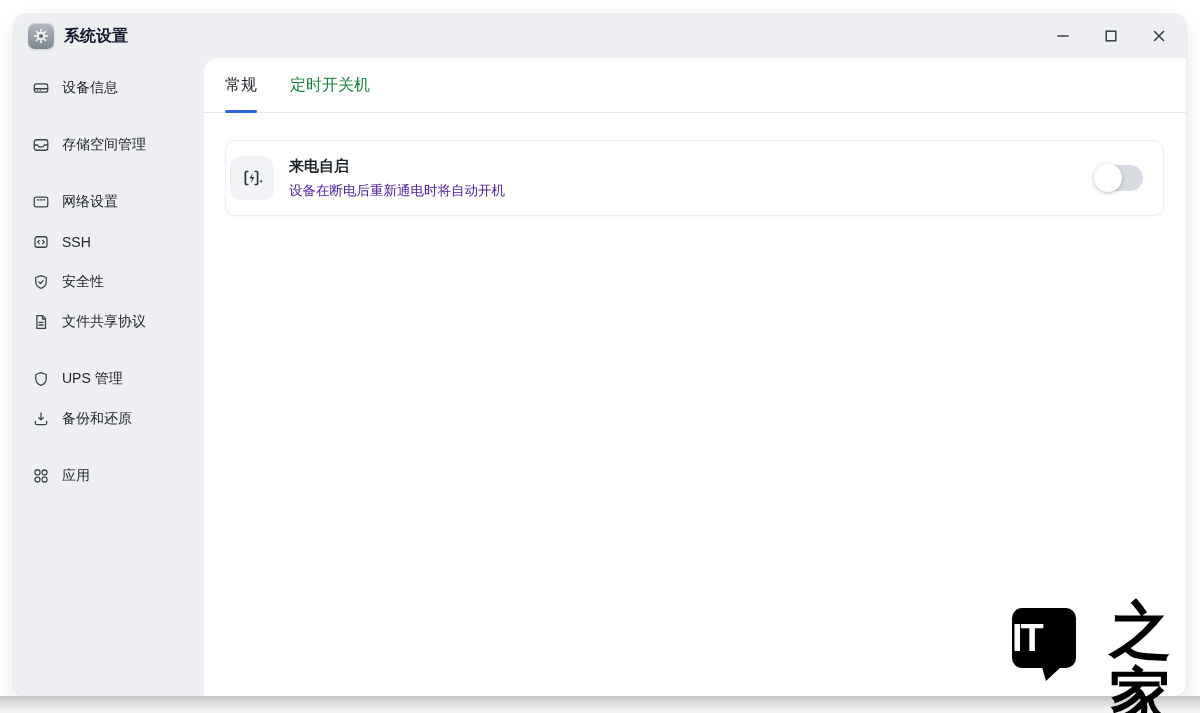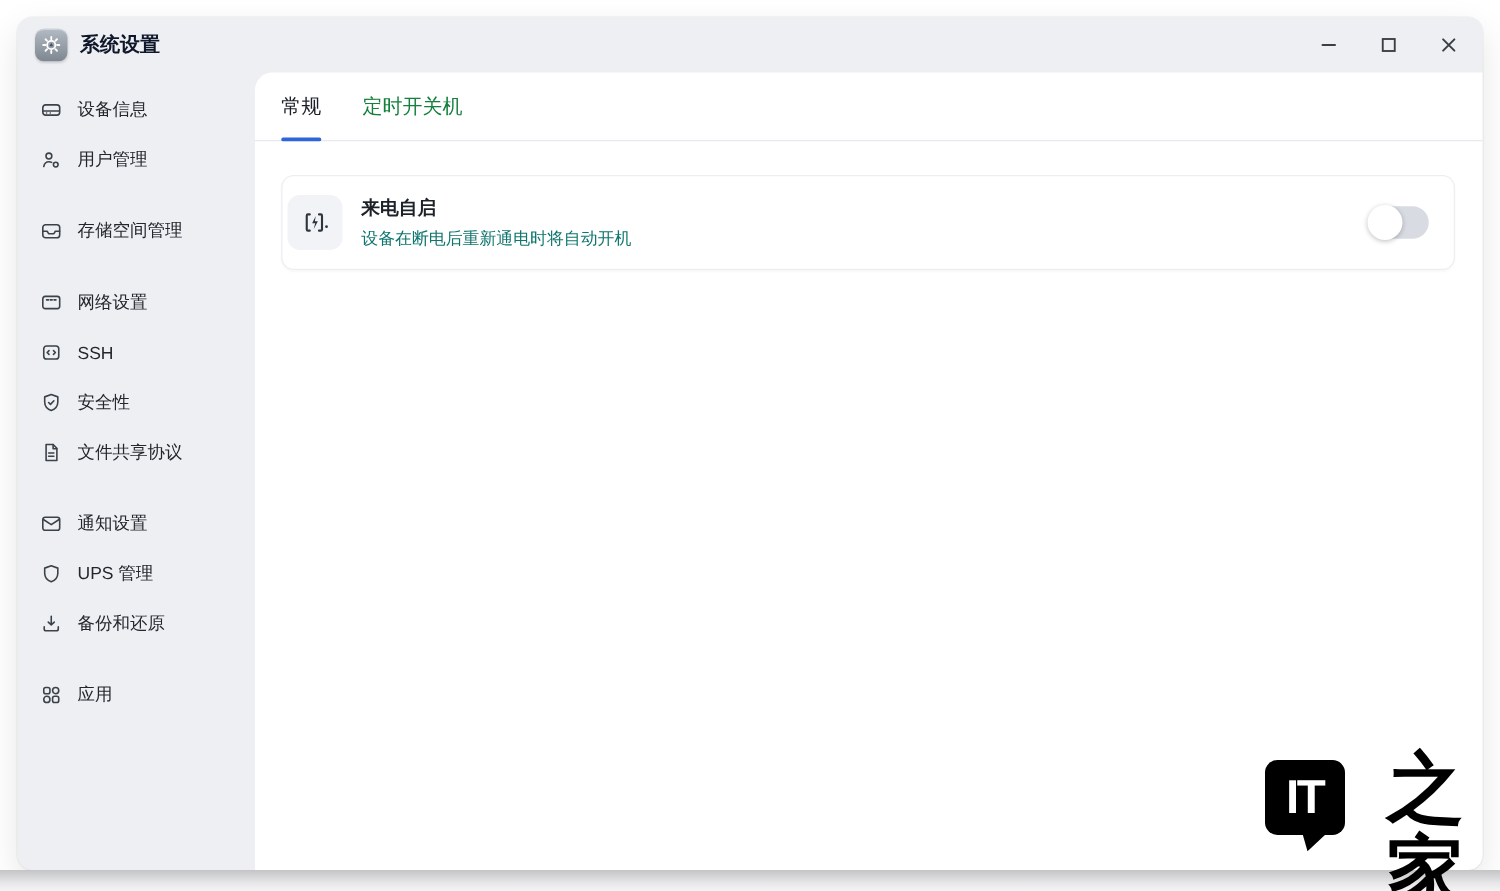--- a/index.html
+++ b/index.html
@@ -76,37 +76,37 @@
     display: flex; align-items: center; padding: 0 20px 0 4px;
     box-shadow: 0 1px 2px rgba(16,24,40,0.03);
   }
   .card-icon {
     width: 44px; height: 44px; border-radius: 10px; background: #f2f3f6;
     display: flex; align-items: center; justify-content: center; color: #2f353c;
     flex: 0 0 44px;
   }
   .card-text { margin-left: 15px; }
   .card-title { font-size: 15px; font-weight: 700; color: #1d2228; }
-  .card-desc { font-size: 13.5px; color: #0f766e; margin-top: 6px; }
+  .card-desc { font-size: 13.5px; color: #4c1d95; margin-top: 6px; }
   .toggle {
     margin-left: auto; position: relative;
     width: 48px; height: 26px; border-radius: 13px; background: #d8dce2; cursor: pointer;
   }
   .toggle .knob {
     position: absolute; left: -1px; top: -1px; width: 28px; height: 28px;
     background: #ffffff; border-radius: 50%;
     box-shadow: 0 1px 4px rgba(0,0,0,0.25);
   }
   
   .watermark { position: absolute; left: 1012px; top: 598px; width: 188px; text-align: center; }
   .wm-row { display: flex; align-items: flex-start; justify-content: center; }
   .wm-bubble {
     position: relative; width: 66px; height: 60px; margin-top: 10px;
     background: #000; border-radius: 10px;
-    display: flex; align-items: center; justify-content: center;
+    display: flex; align-items: center; justify-content: flex-start;
   }
   .wm-bubble::after {
     content: ""; position: absolute; bottom: -13px; left: 30px;
     border-style: solid; border-width: 14px 15px 0 4px;
     border-color: #000 transparent transparent transparent;
   }
   .wm-it { color: #fff; font-size: 38px; font-weight: 900; letter-spacing: -2px; }
   .wm-cn {
     font-size: 62px; font-weight: 900; color: #000; line-height: 66px; margin-left: 5px;
     font-family: "DejaVu Serif", "Liberation Serif", serif;
@@ -152,30 +152,20 @@
       <div class="side-item">
         <span class="si-icon">
           <svg width="18" height="18" viewBox="0 0 24 24" fill="none" stroke="currentColor" stroke-width="1.7" stroke-linecap="round" stroke-linejoin="round">
             <rect x="3" y="6.5" width="18" height="11" rx="3"></rect>
               <path d="M3.5 13h17"></path>
               <path d="M7 15.2h.01M11 15.2h.01"></path>
           </svg>
         </span>
         <span>设备信息</span>
       </div>
-      <div class="side-item">
-        <span class="si-icon">
-          <svg width="18" height="18" viewBox="0 0 24 24" fill="none" stroke="currentColor" stroke-width="1.7" stroke-linecap="round" stroke-linejoin="round">
-            <circle cx="9.5" cy="7.8" r="3.1"></circle>
-              <path d="M4 19c.6-3.4 2.9-5.2 5.6-5.2 1.1 0 2 .3 2.8.8"></path>
-              <circle cx="16.8" cy="16.9" r="2.5"></circle>
-          </svg>
-        </span>
-        <span>用户管理</span>
-      </div>
     </div>
 
     <div class="group">
       <div class="side-item">
         <span class="si-icon">
           <svg width="18" height="18" viewBox="0 0 24 24" fill="none" stroke="currentColor" stroke-width="1.7" stroke-linecap="round" stroke-linejoin="round">
             <rect x="3" y="5" width="18" height="14" rx="3"></rect>
               <path d="M3 12h4.6l1.6 2.6h5.6l1.6-2.6H21"></path>
           </svg>
         </span>
@@ -217,29 +207,20 @@
             <path d="M6.5 3.5H14l4 4v13H6.5z"></path>
               <path d="M14 3.5V8h4"></path>
               <path d="M9.2 12.5h5.6M9.2 16h5.6"></path>
           </svg>
         </span>
         <span>文件共享协议</span>
       </div>
     </div>
 
     <div class="group">
-      <div class="side-item">
-        <span class="si-icon">
-          <svg width="18" height="18" viewBox="0 0 24 24" fill="none" stroke="currentColor" stroke-width="1.7" stroke-linecap="round" stroke-linejoin="round">
-            <rect x="3" y="5" width="18" height="14" rx="2.5"></rect>
-              <path d="M3.6 7.5L12 13l8.4-5.5"></path>
-          </svg>
-        </span>
-        <span>通知设置</span>
-      </div>
       <div class="side-item">
         <span class="si-icon">
           <svg width="18" height="18" viewBox="0 0 24 24" fill="none" stroke="currentColor" stroke-width="1.7" stroke-linecap="round" stroke-linejoin="round">
             <path d="M12 3.5l7 2.5v5.4c0 4.5-3 7.6-7 9.1-4-1.5-7-4.6-7-9.1V6z"></path>
           </svg>
         </span>
         <span>UPS 管理</span>
       </div>
       <div class="side-item">
         <span class="si-icon">

